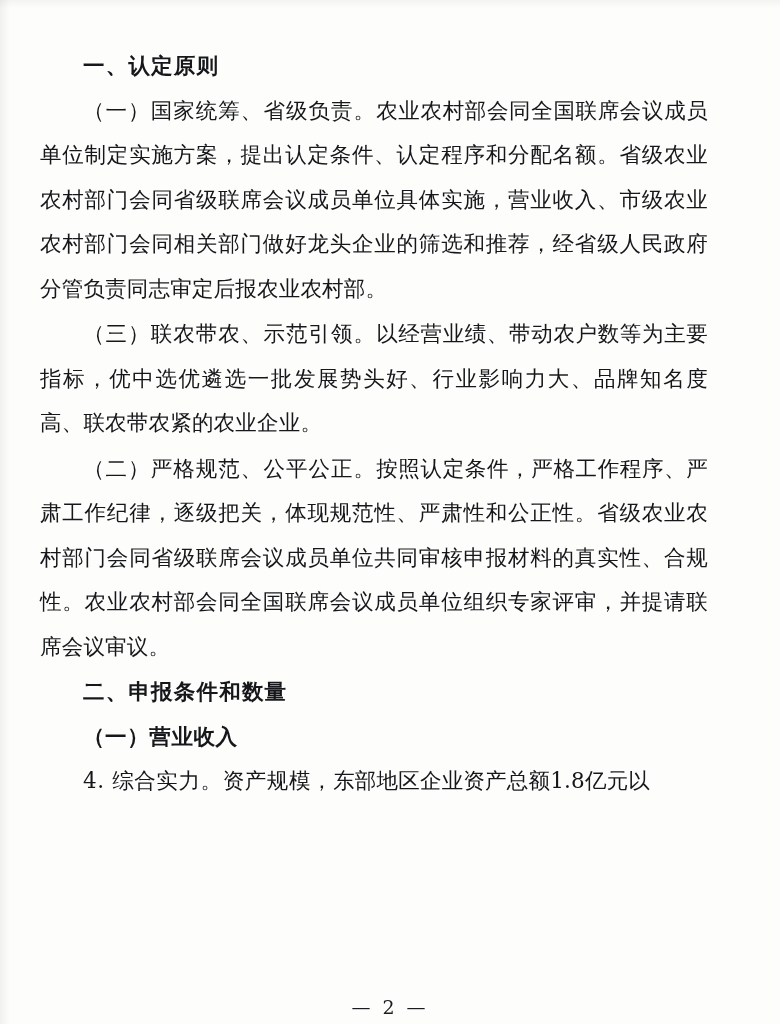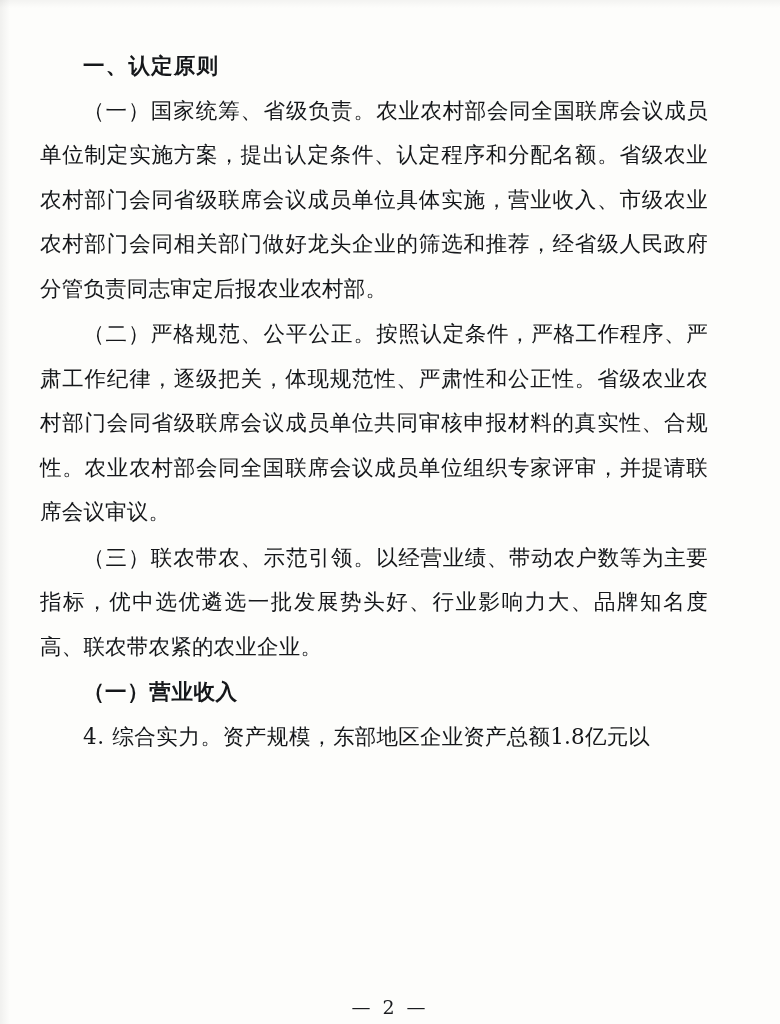--- a/index.html
+++ b/index.html
@@ -82,24 +82,25 @@
 <div class="page">
   <div class="scan-edge-left"></div>
   <div class="scan-edge-top"></div>
 
   <div class="doc-body">
 
     <p class="heading">一、认定原则</p>
 
     <p class="para"><span class="lead">（一）国家统筹、省级负责。</span><span>农业农村部会同全国联席会议成员单位制定实施方案，提出认定条件、认定程序和分配名额。省级农业农村部门会同省级联席会议成员单位具体实施，营业收入、市级农业农村部门会同相关部门做好龙头企业的筛选和推荐，经省级人民政府分管负责同志审定后报农业农村部。</span></p>
 
+    <p class="para"><span class="lead">（三）联农带农、示范引领。</span><span>以经营业绩、带动农户数等为主要指标，优中选优遴选一批发展势头好、行业影响力大、品牌知名度高、联农带农紧的农业企业。</span></p>
+
     <p class="para"><span class="lead">（二）严格规范、公平公正。</span><span>按照认定条件，严格工作程序、严肃工作纪律，逐级把关，体现规范性、严肃性和公正性。省级农业农村部门会同省级联席会议成员单位共同审核申报材料的真实性、合规性。农业农村部会同全国联席会议成员单位组织专家评审，并提请联席会议审议。</span></p>
 
-    <p class="para"><span class="lead">（三）联农带农、示范引领。</span><span>以经营业绩、带动农户数等为主要指标，优中选优遴选一批发展势头好、行业影响力大、品牌知名度高、联农带农紧的农业企业。</span></p>
-
+    <p class="heading">二、申报条件和数量</p>
 
     <p class="sub-heading">（一）营业收入</p>
 
 
     <p class="para"><span class="lead">4. 综合实力。资产规模，</span><span>东部地区企业资产总额1.8亿元以</span></p>
 
   </div>
 
   <div class="page-number">— 2 —</div>
 </div>

